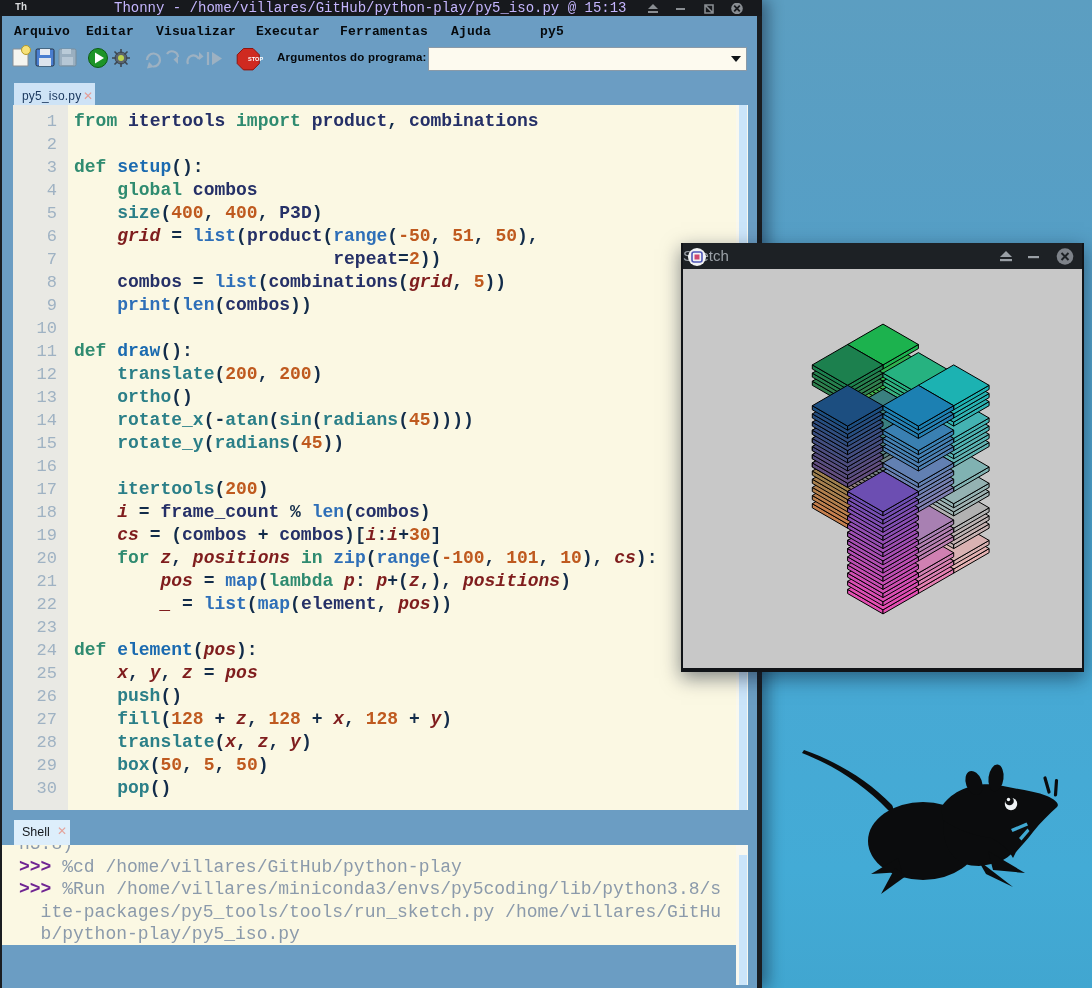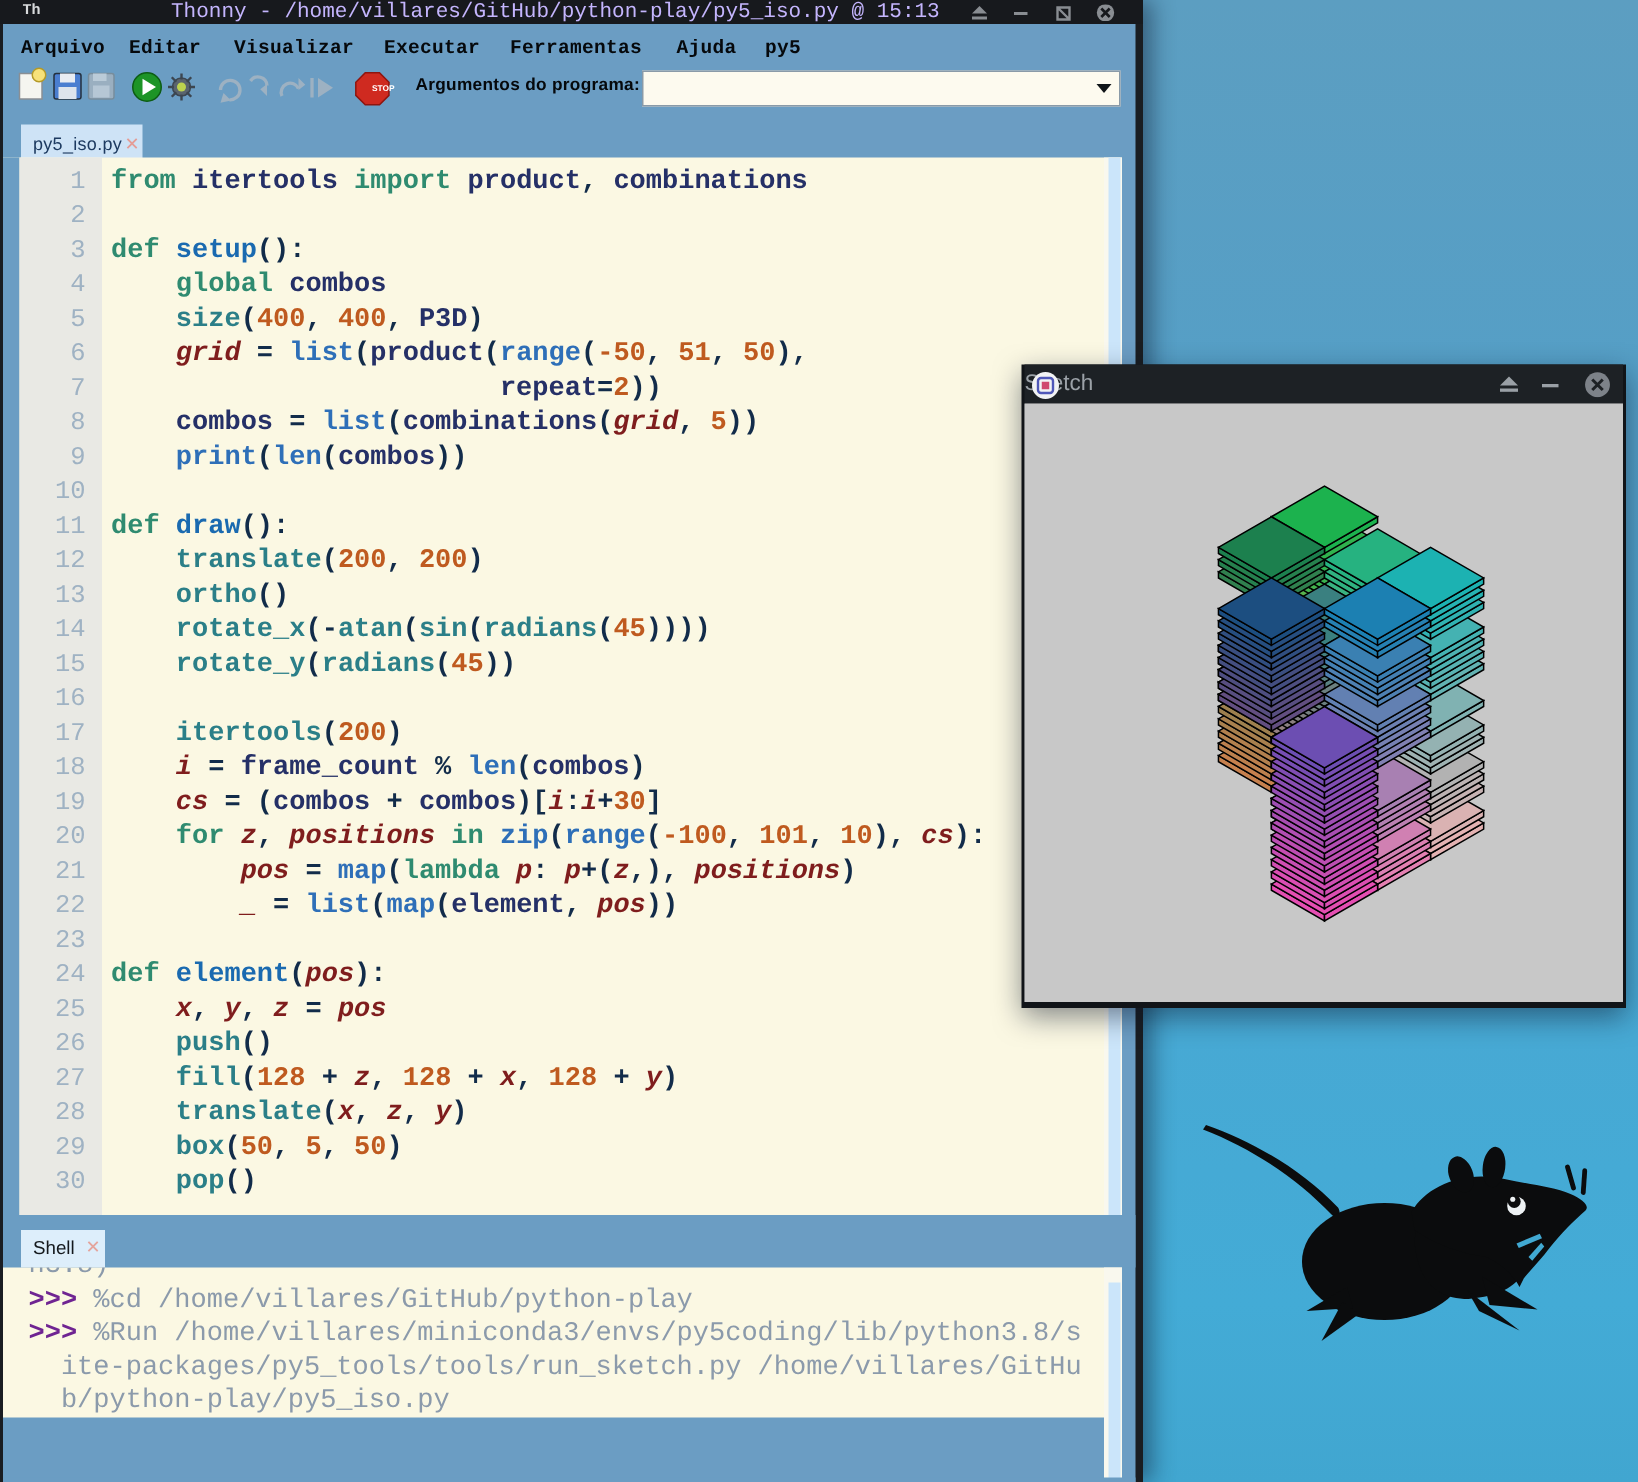--- a/index.html
+++ b/index.html
@@ -67,21 +67,21 @@
       </g>
  </svg>
 </div>
 <div class="abs" id="menubar">
  <span style="left:14px">Arquivo</span>
     <span style="left:86px">Editar</span>
  <span style="left:156px">Visualizar</span>
     <span style="left:256px">Executar</span>
  <span style="left:340px">Ferramentas</span>
     <span style="left:451px">Ajuda</span>
- <span style="left:510px">py5</span>
+ <span style="left:540px">py5</span>
 </div>
 <div class="abs" id="lbord"></div>
 <div class="abs" id="rbord"></div>
 
 <svg class="abs" style="left:0;top:41px" width="762" height="34" viewBox="0 0 762 34">
  <g>
   <path d="M13 8 h11 l4 4 v13 h-15 Z" fill="#f5f5f0" stroke="#8a8f94"></path>
   <path d="M24 8 l4 4 h-4 Z" fill="#c9cdd1" stroke="#8a8f94"></path>
   <circle cx="26" cy="9" r="4.5" fill="#f7e27a" stroke="#b59a28"></circle>
   <g>

